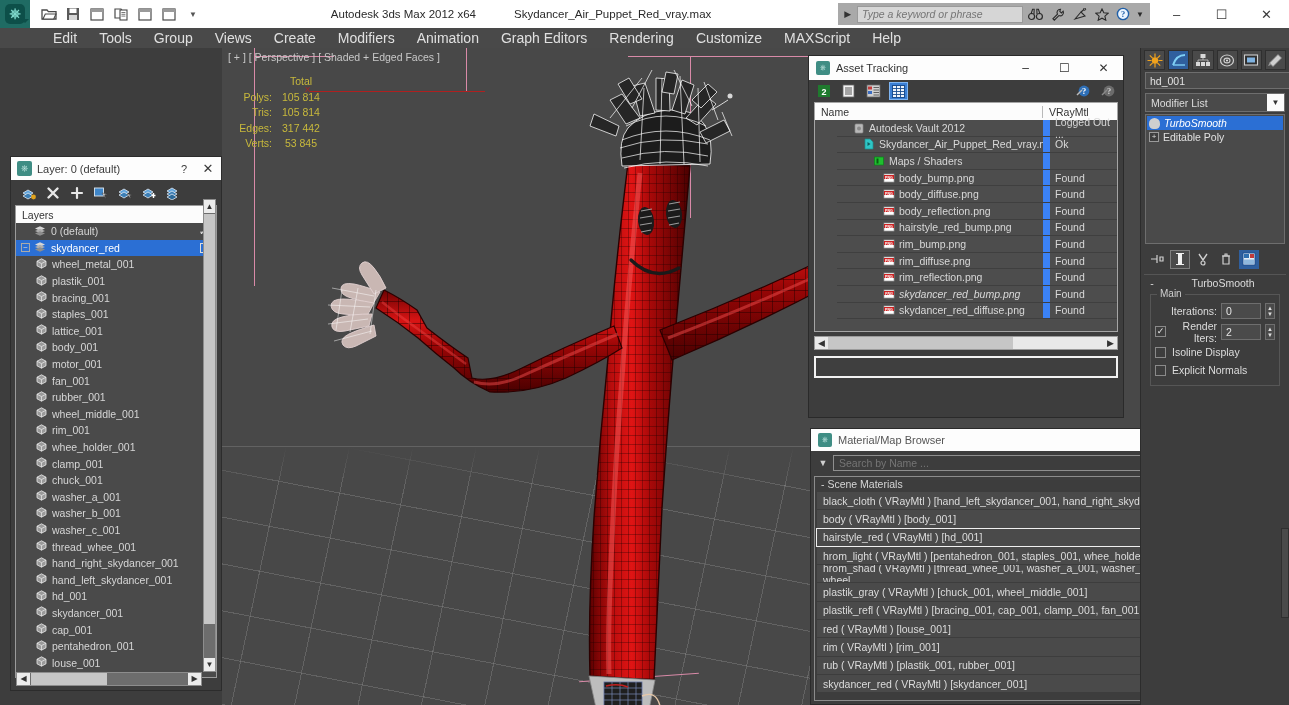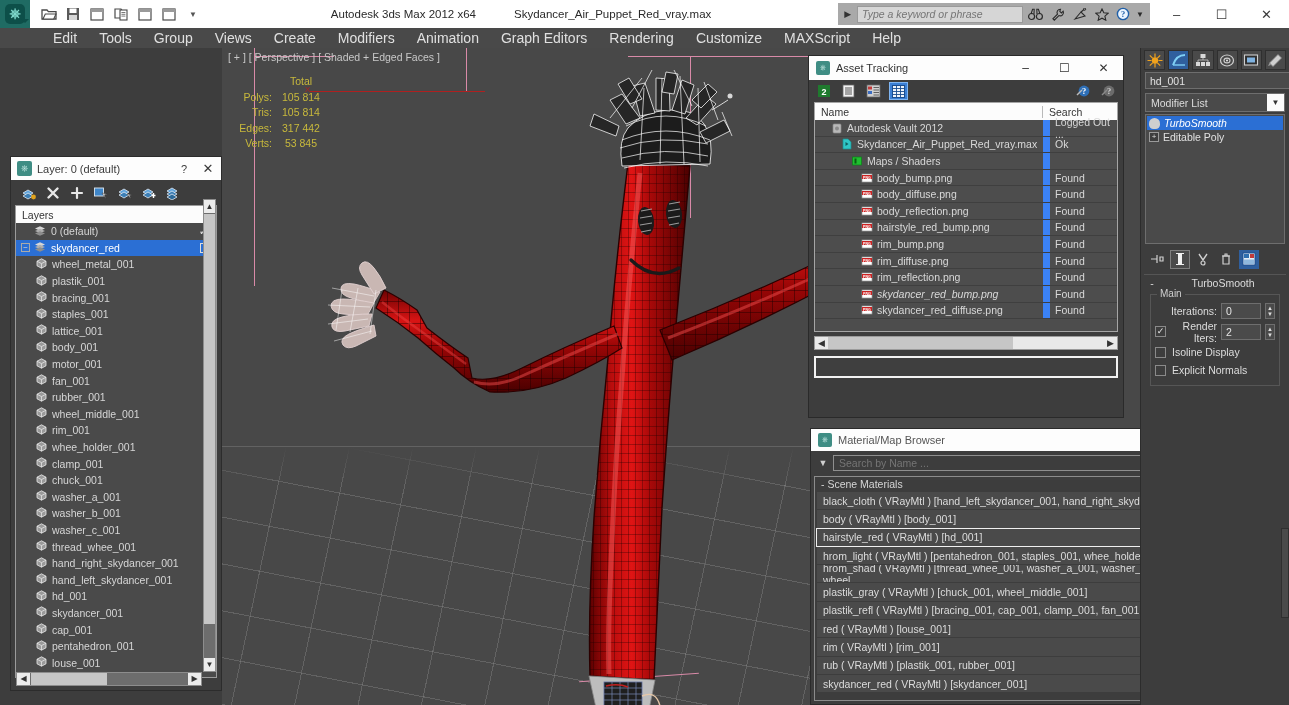--- a/index.html
+++ b/index.html
@@ -851,23 +851,23 @@
       <svg width="15" height="14" viewBox="0 0 15 14">
           <circle cx="8" cy="7" r="5.4" fill="#6b6b6b"></circle>
           <text x="8" y="10.4" font-size="8.5" text-anchor="middle" fill="#d0d0d0" font-family="Liberation Serif, serif" font-weight="bold">?</text>
           <path d="M1 11 L6 6" stroke="#8a8a8a" stroke-width="1.4"></path>
         </svg>
     </div>
   </div>
   <div id="at-listwrap">
     <div id="at-head">
       <div class="n">Name</div>
-      <div class="s">Search</div>
-    </div>
-    <div id="at-rows" style="flex:1;">
+      <div class="s">VRayMtl</div>
+    </div>
+    <div id="at-rows" style="flex:1;padding-left:22px;">
         <div class="arow">
           <div class="nm" style="padding-left: 16px;">
             <span style="margin-right: 4px; display: flex;">
               <svg width="12" height="12" viewBox="0 0 12 12">
                 <rect x="2" y="2" width="8" height="9" rx="1" fill="#b8b8b8" stroke="#8a8a8a" stroke-width="0.7"></rect>
                 <circle cx="6" cy="6.5" r="2" fill="#8a8a8a"></circle>
               </svg>
             </span>
             <span>Autodesk Vault 2012</span>
           </div>

